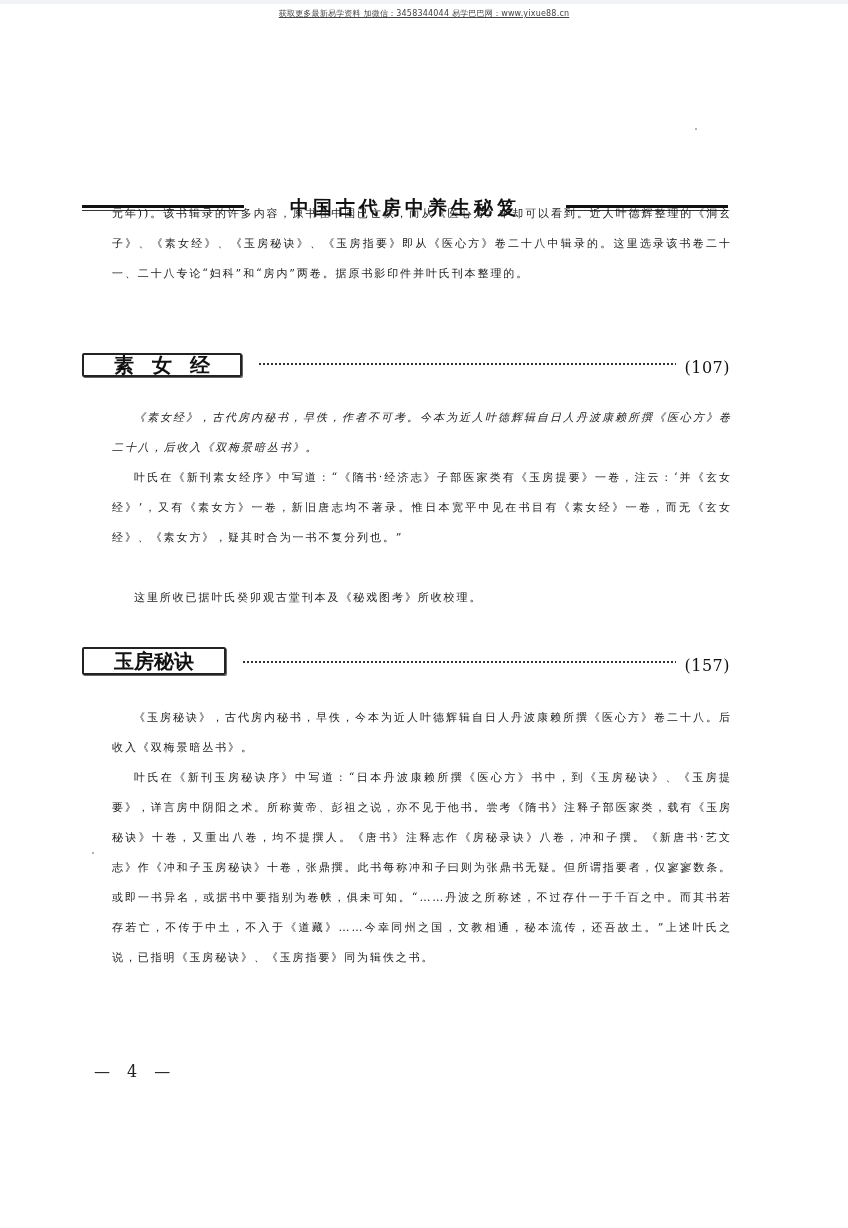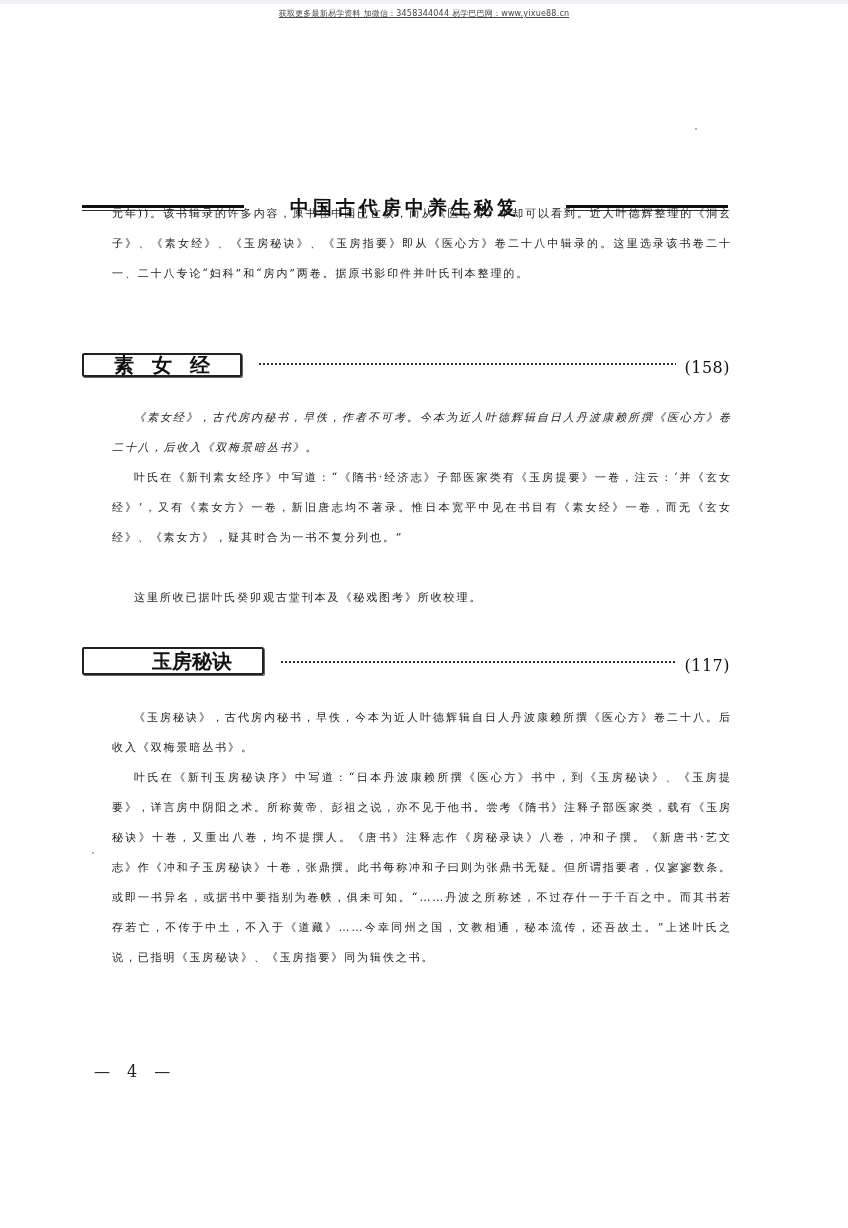--- a/index.html
+++ b/index.html
@@ -106,21 +106,20 @@
       border: 2px solid #222;
       border-radius: 2px;
       box-shadow: 1px 1px 0 #666;
       height: 24px;
       display: flex;
       align-items: center;
       justify-content: center;
       font-weight: bold;
       color: #111;
       flex: none;
-      padding-left: 38px;
     }
     .box-1 {
       width: 160px;
       font-size: 20px;
       letter-spacing: 18px;
       padding-left: 18px;
       box-sizing: border-box;
     }
     .box-2 {
       width: 140px;
@@ -165,29 +164,29 @@
   <div class="rule"></div>
   <div class="header-title">中国古代房中养生秘笈</div>
   <div class="rule"></div>
 </div>
 
 <div class="para" style="top:199px;">元年))。该书辑录的许多内容，原书在中国已亡佚，而从《医心方》中却可以看到。近人叶德辉整理的《洞玄子》、《素女经》、《玉房秘诀》、《玉房指要》即从《医心方》卷二十八中辑录的。这里选录该书卷二十一、二十八专论“妇科”和“房内”两卷。据原书影印件并叶氏刊本整理的。</div>
 
 <div class="section-head" style="top:347px;">
   <div class="section-box box-1">素女经</div>
   <div class="leader"></div>
-  <div class="page-ref">(158)</div>
+  <div class="page-ref">(107)</div>
 </div>
 
 <div class="para indent" style="top:403px;font-style:italic;">《素女经》，古代房内秘书，早佚，作者不可考。今本为近人叶德辉辑自日人丹波康赖所撰《医心方》卷二十八，后收入《双梅景暗丛书》。</div>
 <div class="para indent" style="top:463px;">叶氏在《新刊素女经序》中写道：“《隋书·经济志》子部医家类有《玉房提要》一卷，注云：‘并《玄女经》’，又有《素女方》一卷，新旧唐志均不著录。惟日本宽平中见在书目有《素女经》一卷，而无《玄女经》、《素女方》，疑其时合为一书不复分列也。”</div>
 <div class="para indent" style="top:583px;">这里所收已据叶氏癸卯观古堂刊本及《秘戏图考》所收校理。</div>
 
 <div class="section-head" style="top:645px;">
   <div class="section-box box-2">玉房秘诀</div>
   <div class="leader"></div>
-  <div class="page-ref">(117)</div>
+  <div class="page-ref">(157)</div>
 </div>
 
 <div class="para indent" style="top:703px;">《玉房秘诀》，古代房内秘书，早佚，今本为近人叶德辉辑自日人丹波康赖所撰《医心方》卷二十八。后收入《双梅景暗丛书》。</div>
 <div class="para indent" style="top:763px;">叶氏在《新刊玉房秘诀序》中写道：“日本丹波康赖所撰《医心方》书中，到《玉房秘诀》、《玉房提要》，详言房中阴阳之术。所称黄帝、彭祖之说，亦不见于他书。尝考《隋书》注释子部医家类，载有《玉房秘诀》十卷，又重出八卷，均不提撰人。《唐书》注释志作《房秘录诀》八卷，冲和子撰。《新唐书·艺文志》作《冲和子玉房秘诀》十卷，张鼎撰。此书每称冲和子曰则为张鼎书无疑。但所谓指要者，仅寥寥数条。或即一书异名，或据书中要指别为卷帙，俱未可知。“……丹波之所称述，不过存什一于千百之中。而其书若存若亡，不传于中土，不入于《道藏》……今幸同州之国，文教相通，秘本流传，还吾故土。”上述叶氏之说，已指明《玉房秘诀》、《玉房指要》同为辑佚之书。</div>
 
 <div class="folio">— 4 —</div>
 
 </body></html>

